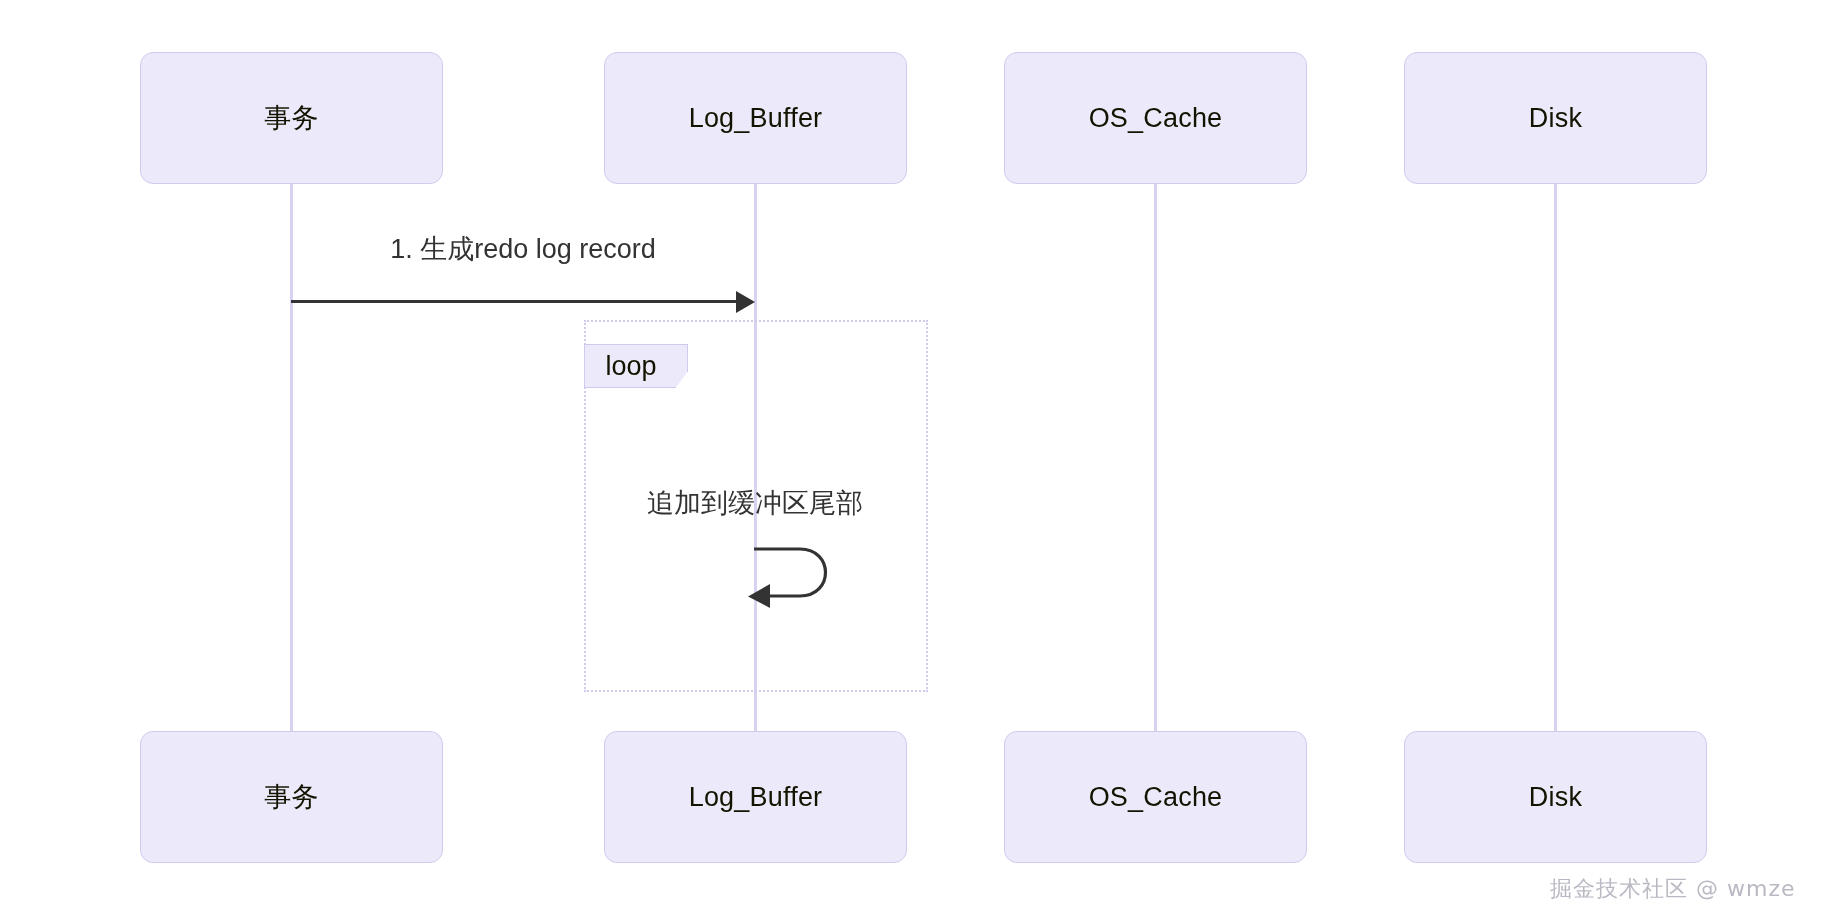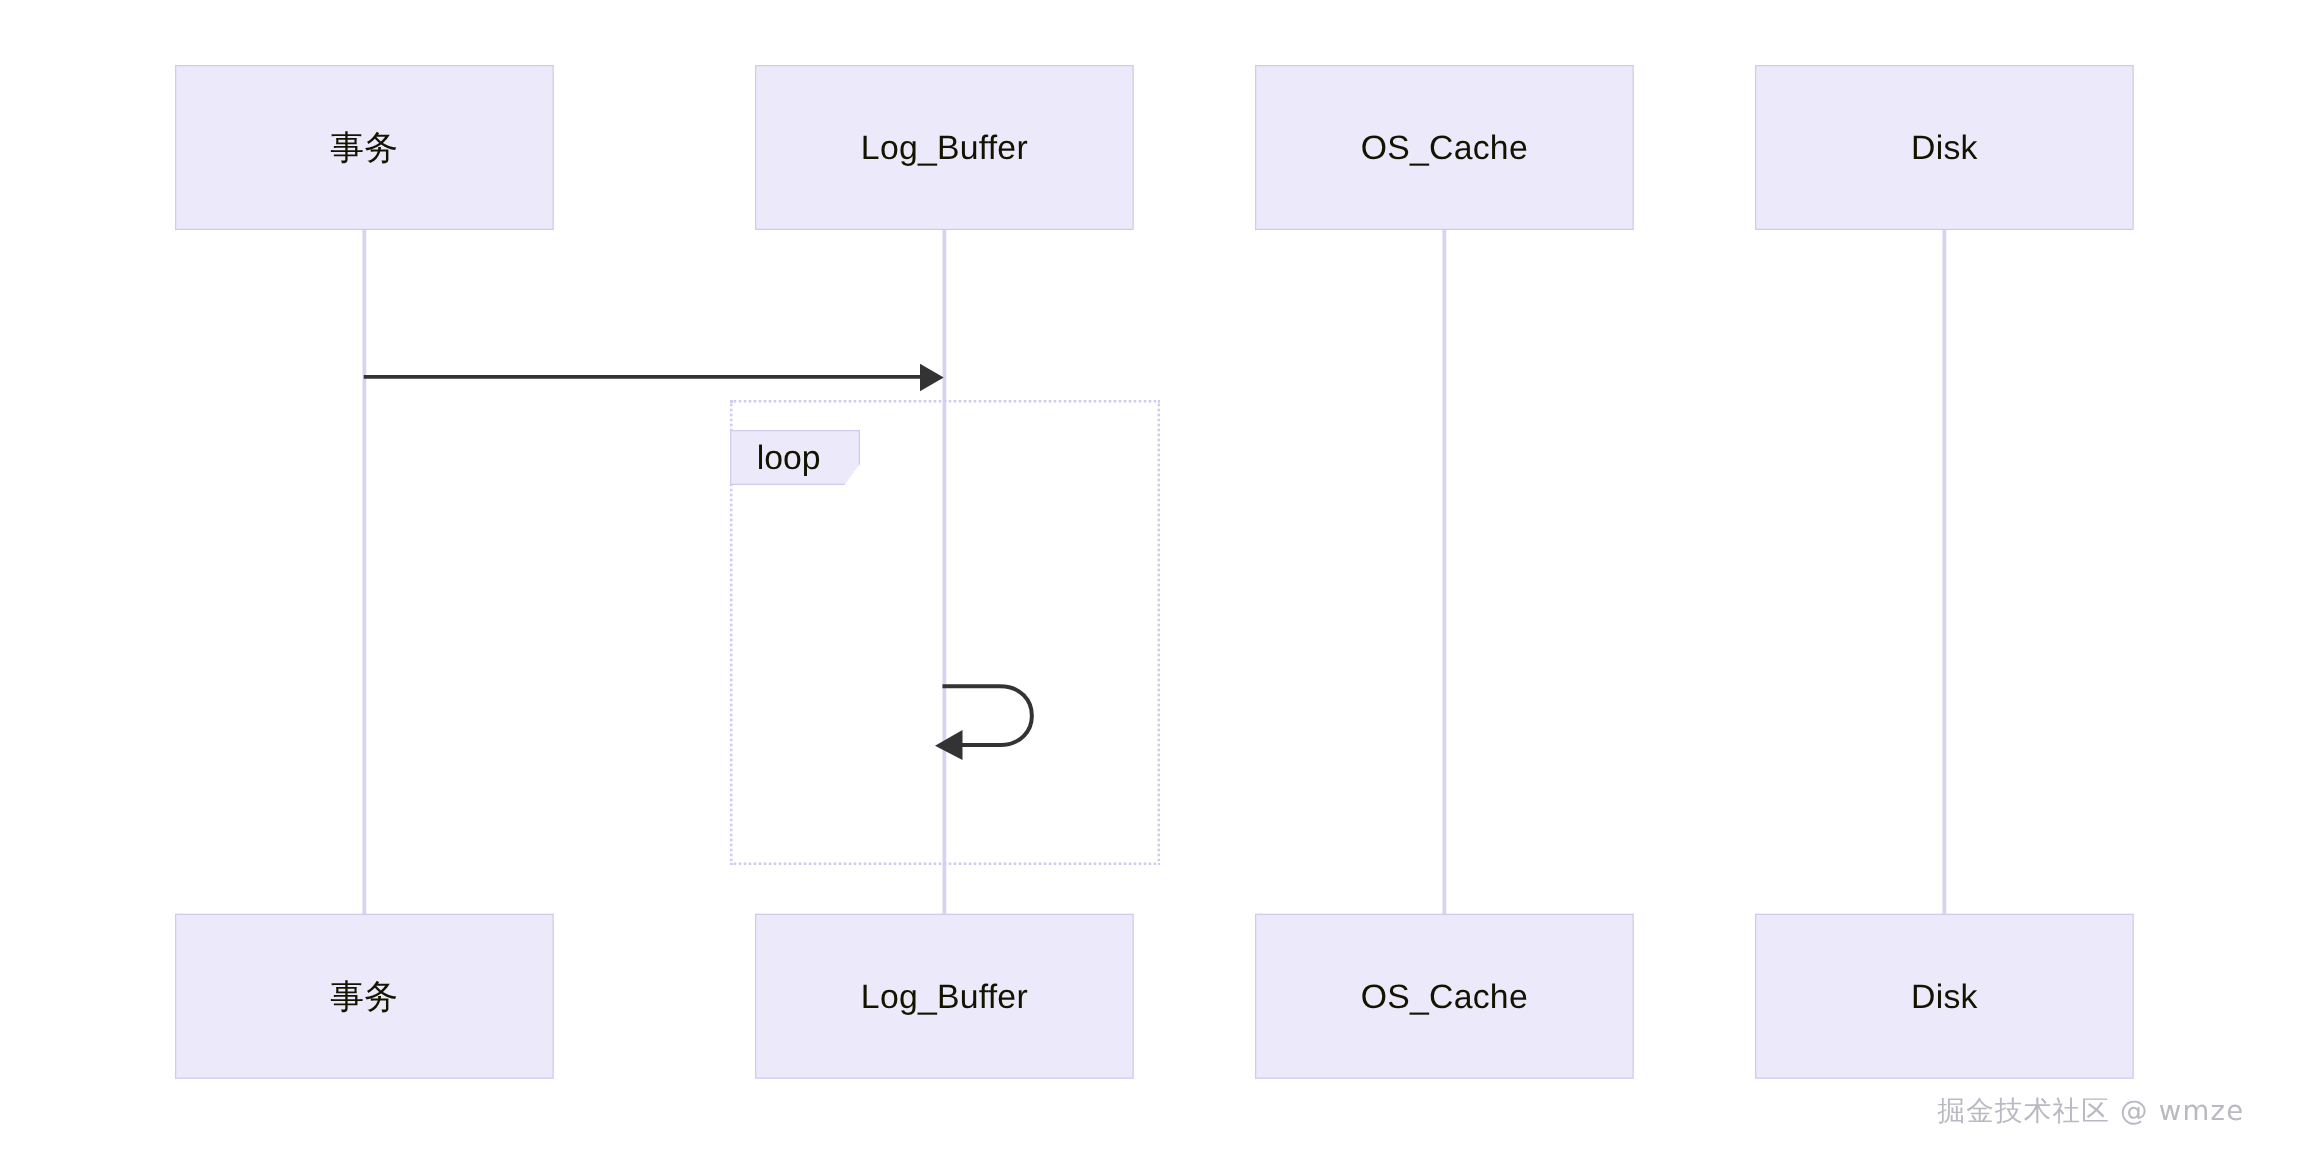--- a/index.html
+++ b/index.html
@@ -20,21 +20,21 @@
     position: absolute;
     inset: 0;
   }
 
   
   .participant {
     position: absolute;
     box-sizing: border-box;
     background: #ECEAFA;
     border: 1px solid #CFCBEF;
-    border-radius: 0;
+    border-radius: 13px;
     display: flex;
     align-items: center;
     justify-content: center;
     font-size: 27px;
     line-height: 1.2;
     color: #131300;
     letter-spacing: 0.2px;
     white-space: nowrap;
   }
 
@@ -122,28 +122,30 @@
   <div class="lifeline" style="left:290px; top:184px; height:548px;"></div>
   <div class="lifeline" style="left:754px; top:184px; height:548px;"></div>
   <div class="lifeline" style="left:1154px; top:184px; height:548px;"></div>
   <div class="lifeline" style="left:1554px; top:184px; height:548px;"></div>
 
   <div class="participant" style="left:140px; top:52px; width:303px; height:132px;">事务</div>
   <div class="participant" style="left:604px; top:52px; width:303px; height:132px;">Log_Buffer</div>
   <div class="participant" style="left:1004px; top:52px; width:303px; height:132px;">OS_Cache</div>
   <div class="participant" style="left:1404px; top:52px; width:303px; height:132px;">Disk</div>
 
+  <div class="msg-label" style="left:292px; top:233px; width:462px;">1. 生成redo log record</div>
   <div class="msg-line" style="left:291px; top:300px; width:445px;"></div>
   <div class="arrow-head right" style="left:736px; top:291px;"></div>
 
   <div class="loop-frame" style="left:584px; top:320px; width:344px; height:372px;"></div>
 
   <div class="loop-tab" style="left:584px; top:320px; width:104px; height:44px;margin-top:24px;">loop</div>
 
 
+  <div class="msg-label" style="left:595px; top:487px; width:320px;">追加到缓冲区尾部</div>
 
   <svg class="self-msg-svg" style="left:748px; top:538px;" width="120" height="80" viewBox="0 0 120 80">
     <path d="M 6 11 L 52 11 C 86 11, 86 58, 52 58 L 14 58" fill="none" stroke="#333333" stroke-width="3.2" stroke-linecap="butt"></path>
     <polygon points="22,46 0,58.5 22,70" fill="#333333"></polygon>
   </svg>
 
   <div class="participant" style="left:140px; top:731px; width:303px; height:132px;">事务</div>
   <div class="participant" style="left:604px; top:731px; width:303px; height:132px;">Log_Buffer</div>
   <div class="participant" style="left:1004px; top:731px; width:303px; height:132px;">OS_Cache</div>
   <div class="participant" style="left:1404px; top:731px; width:303px; height:132px;">Disk</div>

